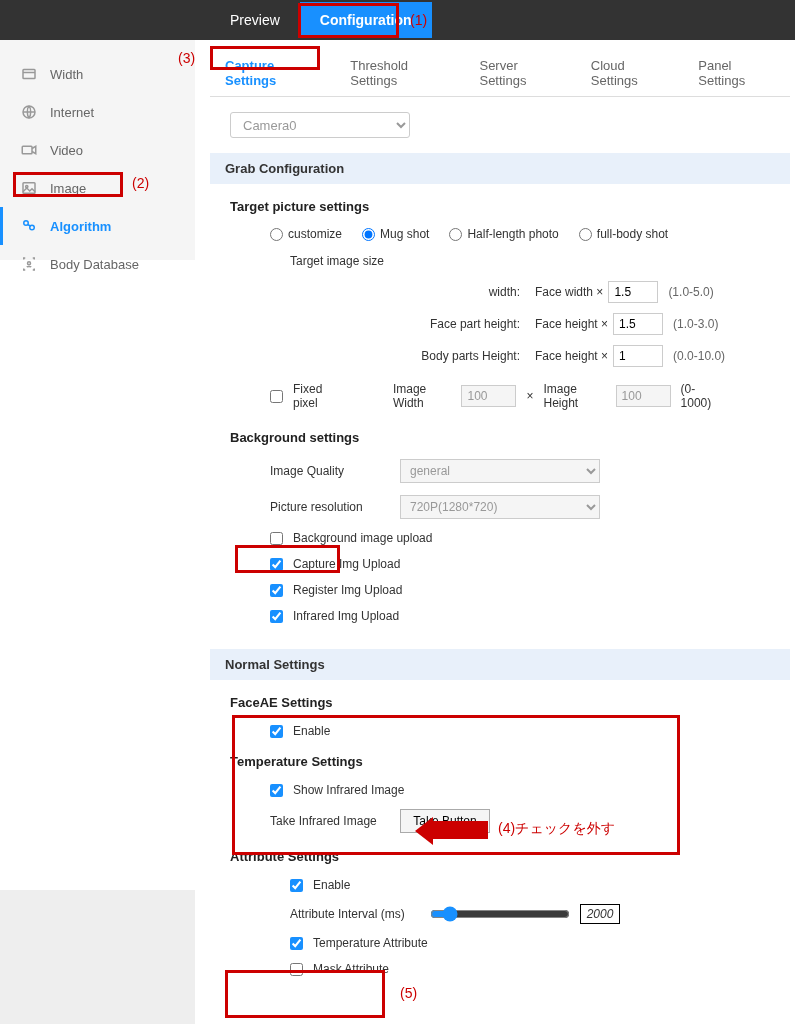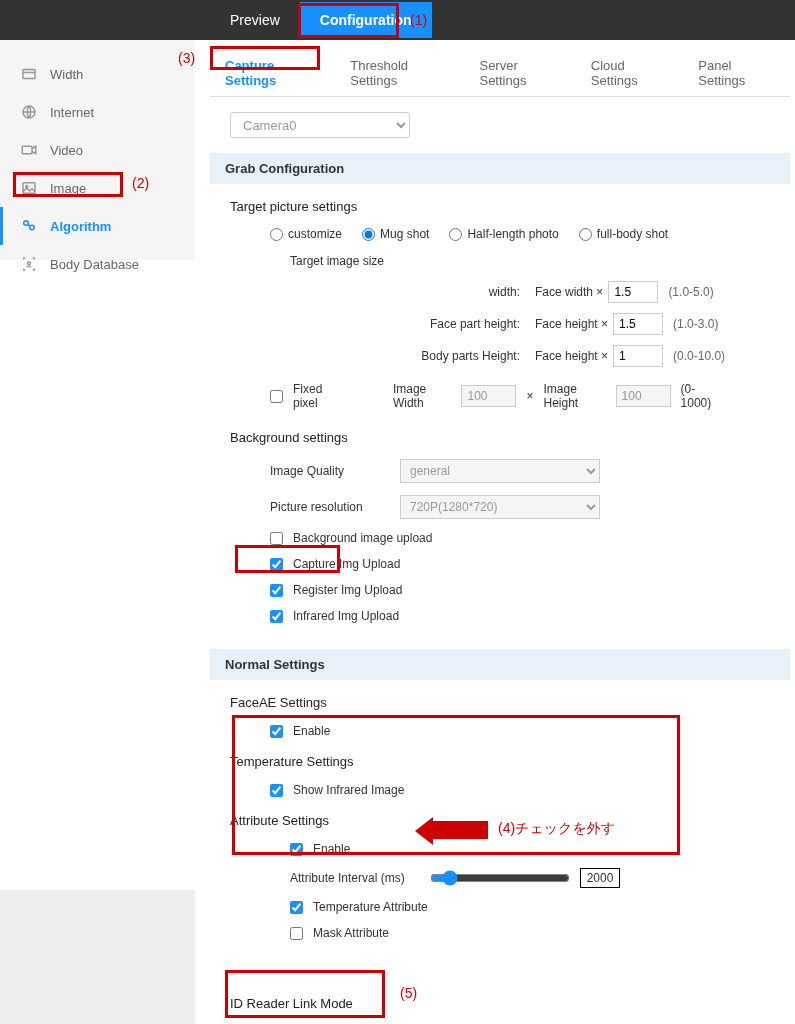--- a/index.html
+++ b/index.html
@@ -17,21 +17,21 @@
 
     .main { position: absolute; left: 210px; top: 40px; width: 580px; padding-top: 10px; }
     .sub-tabs { display: flex; border-bottom: 1px solid #ddd; padding-bottom: 0; }
     .sub-tab { padding: 8px 15px; font-size: 13px; color: #666; cursor: pointer; }
     .sub-tab.active { color: #1890ff; font-weight: bold; }
 
     .camera-select { margin: 15px 0 10px 20px; width: 180px; height: 26px; border: 1px solid #ccc; background: #fff; color: #999; font-size: 13px; padding: 0 8px; border-radius: 3px; }
 
     .section-header { background: #e8f0fa; padding: 8px 15px; font-size: 13px; font-weight: bold; color: #333; margin: 5px 0; }
 
-    .section-title { font-weight: normal; font-size: 13px; padding: 10px 20px 8px; color: #222; }
+    .section-title { font-weight: bold; font-size: 13px; padding: 10px 20px 8px; color: #222; }
 
     .radio-row { display: flex; align-items: center; padding: 5px 60px; gap: 5px; }
     .radio-item { display: flex; align-items: center; margin-right: 15px; font-size: 12px; color: #333; }
     .radio-item input { margin-right: 5px; }
 
     .field-row { display: flex; align-items: center; padding: 5px 60px; font-size: 12px; color: #333; }
     .field-label { width: 260px; text-align: right; padding-right: 10px; }
     .field-prefix { padding: 0 5px; }
     .field-input { width: 50px; height: 22px; border: 1px solid #ccc; padding: 0 5px; font-size: 12px; }
     .field-hint { margin-left: 10px; color: #666; }
@@ -48,21 +48,21 @@
     .check-row input { margin-right: 10px; accent-color: #1890ff; }
 
     .take-btn { width: 90px; height: 24px; border: 1px solid #aaa; background: #f5f5f5; font-size: 12px; cursor: pointer; }
 
     .attr-row { display: flex; align-items: center; padding: 6px 80px; font-size: 12px; color: #333; }
     .attr-row input[type="checkbox"] { margin-right: 10px; accent-color: #1890ff; }
 
     .slider-row { display: flex; align-items: center; padding: 6px 80px; font-size: 12px; color: #333; }
     .slider-label { width: 140px; }
     .slider { width: 140px; margin-right: 10px; accent-color: #1890ff; }
-    .slider-val { width: 40px; height: 20px; border: 1px solid #000; font-size: 12px; text-align: center; padding: 2px; }
+    .slider-val { width: 40px; height: 20px; border: 1px solid #000; font-size: 12px; text-align: center; padding: 2px; font-style: italic; }
 
     .id-section { margin-top: 40px; }
 
     .footer-gray { position: absolute; left: 0; top: 890px; width: 195px; height: 134px; background: #eee; }
 
     .save-btn { position: absolute; left: 235px; top: 980px; width: 140px; height: 20px; background: #1890ff; color: #fff; border: none; font-size: 14px; cursor: pointer; display: flex; align-items: center; justify-content: center; gap: 8px; margin-top: 48px; }
 
     
     .annot { position: absolute; border: 3px solid #c00; pointer-events: none; }
     .annot-label { position: absolute; color: #c00; font-size: 14px; font-weight: normal; }
@@ -237,20 +237,24 @@
   <div class="check-row">
     <input type="checkbox" checked="" style="">
     <span>Enable</span>
   </div>
 
   <div class="section-title">Temperature Settings</div>
   <div class="check-row">
     <input type="checkbox" checked="" style="">
     <span>Show Infrared Image</span>
   </div>
+  <div class="bg-row" style="padding-left:60px;">
+    <span class="bg-label">Take Infrared Image</span>
+    <button class="take-btn">Take Button</button>
+  </div>
 
   <div class="section-title">Attribute Settings</div>
   <div class="attr-row">
     <input type="checkbox" checked="" style="">
     <span>Enable</span>
   </div>
   <div class="slider-row">
     <span class="slider-label">Attribute Interval (ms)</span>
     <input type="range" class="slider" min="0" max="10000" value="1000" style="">
     <span class="slider-val">2000</span>

